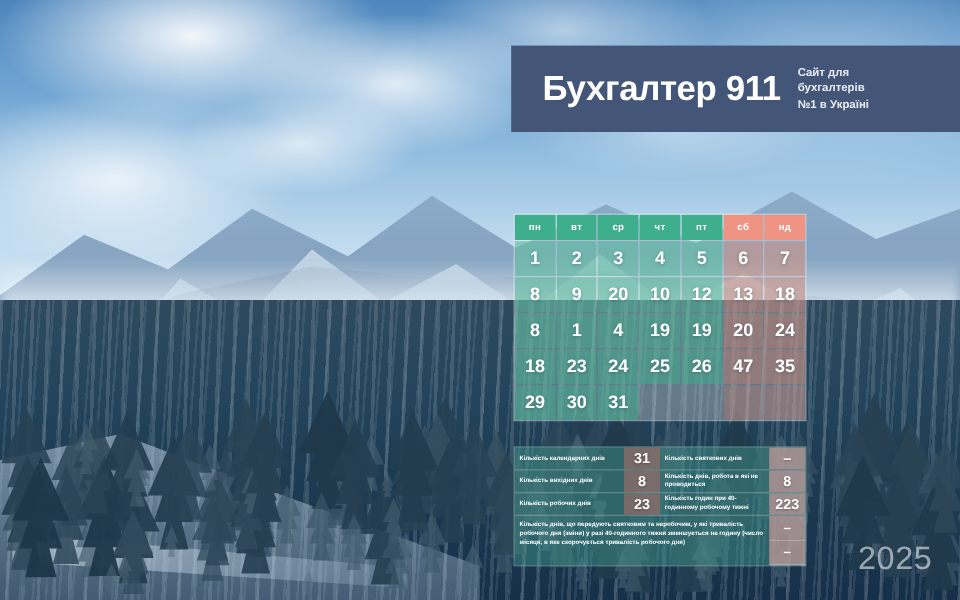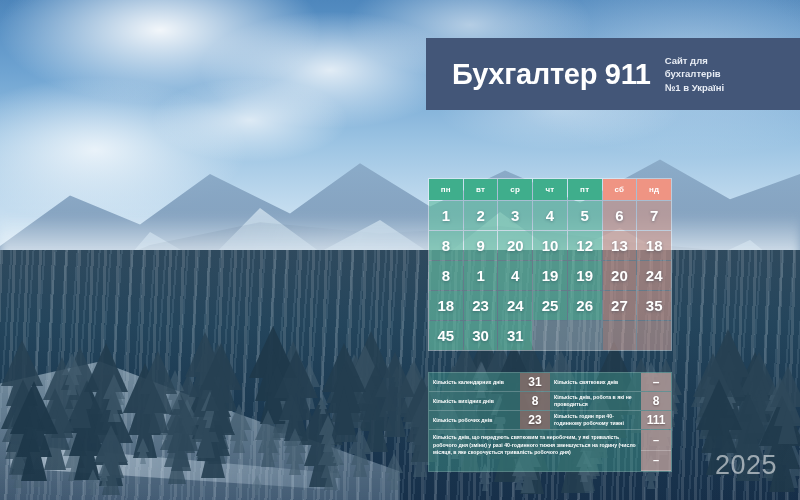--- a/index.html
+++ b/index.html
@@ -995,23 +995,23 @@
     <div class="day work">4</div>
     <div class="day work">19</div>
     <div class="day work">19</div>
     <div class="day rest">20</div>
     <div class="day rest">24</div>
     <div class="day work">18</div>
     <div class="day work">23</div>
     <div class="day work">24</div>
     <div class="day work">25</div>
     <div class="day work">26</div>
-    <div class="day rest">27</div>
+    <div class="day rest">47</div>
     <div class="day rest">35</div>
-    <div class="day work">45</div>
+    <div class="day work">29</div>
     <div class="day work">30</div>
     <div class="day work">31</div>
     <div class="day blank"></div>
     <div class="day blank"></div>
     <div class="day rest blank"></div>
     <div class="day rest blank"></div>
   </div>
 
 <div class="stats" id="stats">
     <div class="stat-row">
@@ -1023,21 +1023,21 @@
     <div class="stat-row">
       <div class="stat-label">Кількість вихідних днів</div>
       <div class="stat-value left">8</div>
       <div class="stat-label">Кількість днів, робота в які не проводиться</div>
       <div class="stat-value right">8</div>
     </div>
     <div class="stat-row">
       <div class="stat-label">Кількість робочих днів</div>
       <div class="stat-value left">23</div>
       <div class="stat-label">Кількість годин при 40-годинному робочому тижні</div>
-      <div class="stat-value right">111</div>
+      <div class="stat-value right">223</div>
     </div>
     <div class="note-row">
       <div class="note-text">Кількість днів, що передують святковим та неробочим, у які тривалість робочого дня (зміни) у разі 40-годинного тижня зменшується на годину (число місяця, в яке скорочується тривалість робочого дня)</div>
       <div class="note-vals">
         <div class="note-val">–</div>
         <div class="note-val">–</div>
       </div>
     </div>
   </div>
 

